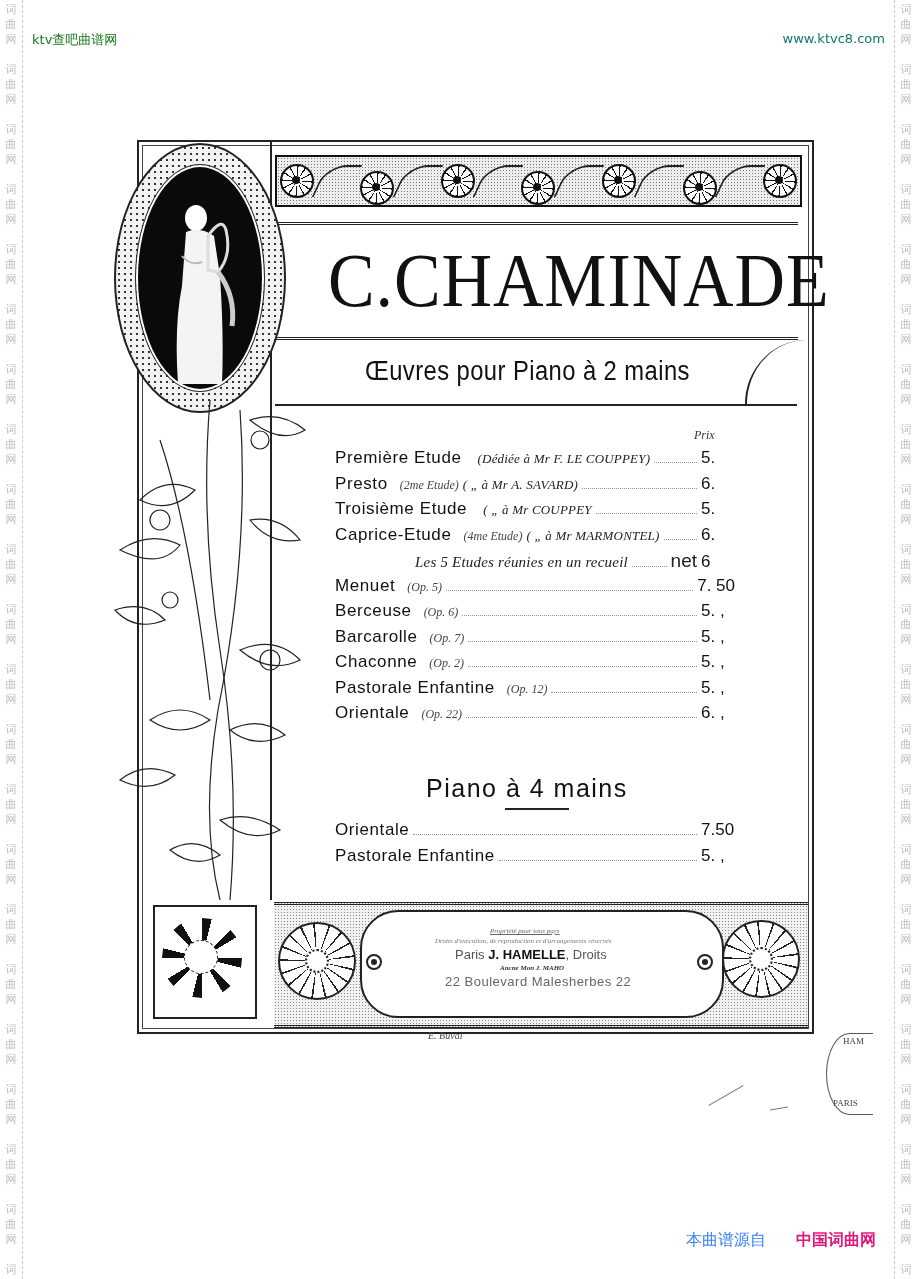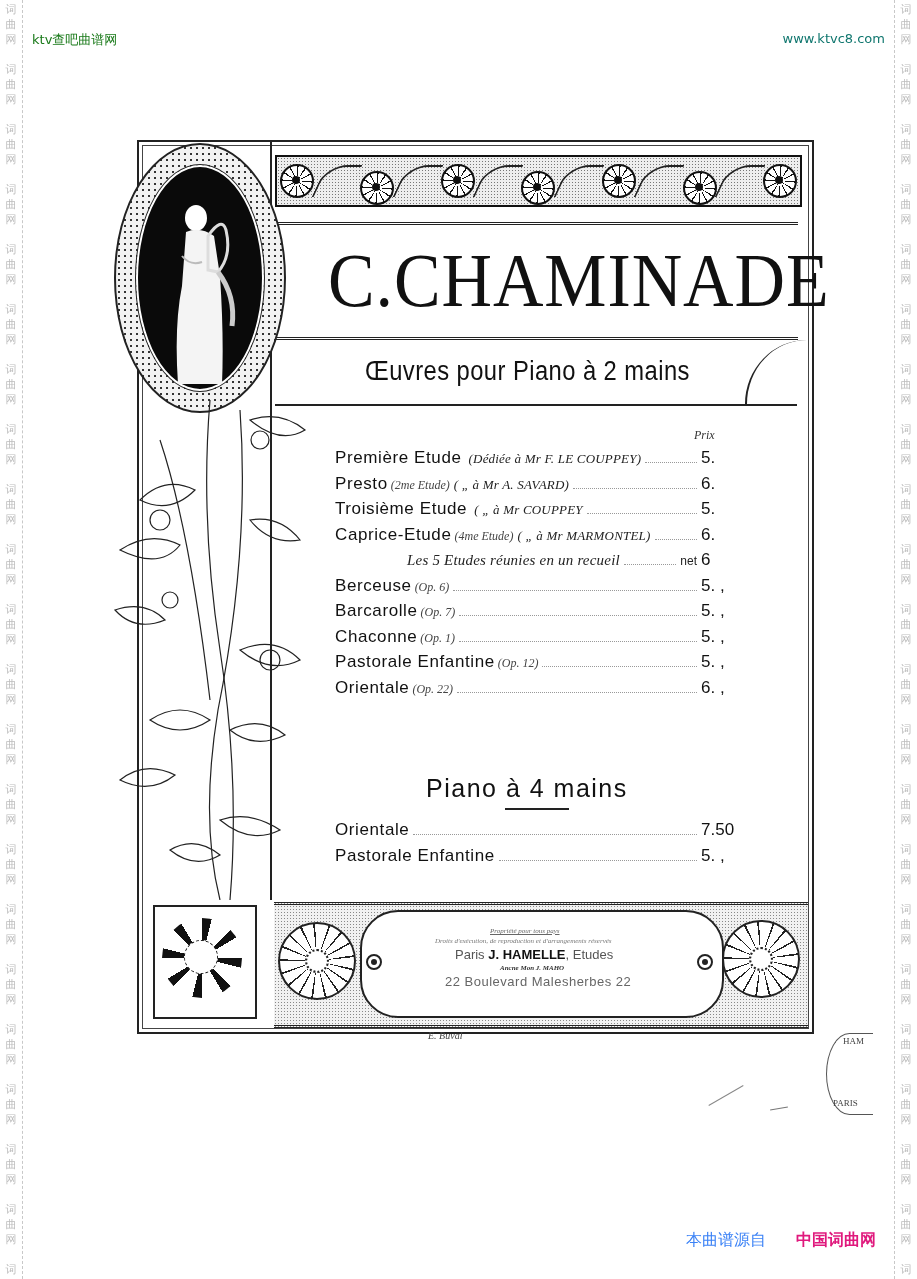--- a/index.html
+++ b/index.html
@@ -50,27 +50,27 @@
 
   
   .vine { position:absolute; left:100px; top:400px; width:210px; height:500px; }
   .col-rule { position:absolute; top:140px; width:2px; background:#222; }
 
   
   .prix { position:absolute; left:694px; top:428px; font-family:"Liberation Serif", serif; font-style:italic; font-size:12px; color:#333; }
   .list { position:absolute; left:335px; top:448px; width:400px; }
   .row { position:relative; height:25.5px; display:flex; align-items:baseline; white-space:nowrap; }
   .row .name { font-size:17px; letter-spacing:0.6px; color:#111; transform-origin:left; }
-  .row .note { font-family:"Liberation Serif", serif; font-style:italic; font-size:12px; color:#444; margin-left:3px; }
+  .row .note { font-family:"Liberation Serif", serif; font-style:italic; font-size:12px; color:#444; margin-left:12px; }
   .row .ded { font-family:"Liberation Serif", serif; font-style:italic; font-size:13px; color:#222; margin-left:4px; letter-spacing:0.2px; }
   .row .dots { flex:1; border-bottom:1px dotted #999; margin:0 4px 4px 4px; height:1px; }
   .row .price { font-size:17px; color:#111; min-width:34px; }
   .row.sub { padding-left:68px; }
-  .row.sub .ded { font-size:15px; margin-left:4px;text-align:right; }
-  .row.sub .net { font-size:12px; color:#222; margin-right:4px; }
+  .row.sub .ded { font-size:15px; margin-left:12px;text-align:right; }
+  .row.sub .net { font-size:19px; color:#222; margin-right:4px; }
 
   .section2 { position:absolute; left:426px; top:774px; font-size:25px; letter-spacing:1.5px; color:#111; }
   .section2-rule { position:absolute; left:505px; top:808px; width:64px; border-top:2px solid #222; }
   .list2 { position:absolute; left:335px; top:820px; width:400px; }
 
   
   .footer-band { position:absolute; left:274px; top:902px; width:534px; height:120px; border-top:3px double #222; border-bottom:3px double #222;
     background-color:#f1f1f1; background-image: radial-gradient(#888 0.7px, transparent 0.8px); background-size:3px 3px; }
   .cartouche { position:absolute; left:360px; top:910px; width:360px; height:104px; background:#fff; border:2px solid #222; border-radius:38px; }
   .cart-dot { position:absolute; width:12px; height:12px; border:2px solid #222; border-radius:50%; }
@@ -331,34 +331,40 @@
     <span class="dots"></span>
     <span class="price">6.</span>
   </div>
   <div class="row sub">
     <span class="ded">Les 5 Etudes réunies en un recueil</span>
     <span class="dots"></span>
     <span class="net">net</span>
     <span class="price">6</span>
   </div>
   <div class="row">
+    <span class="name">Menuet</span>
+    <span class="note">(Op. 5)</span>
+    <span class="dots"></span>
+    <span class="price">7. 50</span>
+  </div>
+  <div class="row">
     <span class="name">Berceuse</span>
     <span class="note">(Op. 6)</span>
     <span class="dots"></span>
     <span class="price">5. ,</span>
   </div>
   <div class="row">
     <span class="name">Barcarolle</span>
     <span class="note">(Op. 7)</span>
     <span class="dots"></span>
     <span class="price">5. ,</span>
   </div>
   <div class="row">
     <span class="name">Chaconne</span>
-    <span class="note">(Op. 1)</span>
+    <span class="note">(Op. 2)</span>
     <span class="dots"></span>
     <span class="price">5. ,</span>
   </div>
   <div class="row">
     <span class="name">Pastorale Enfantine</span>
     <span class="note">(Op. 12)</span>
     <span class="dots"></span>
     <span class="price">5. ,</span>
   </div>
   <div class="row">
@@ -392,21 +398,21 @@
 <div class="cart-dot" style="left:366px;top:954px;"></div>
 <div class="cart-dot" style="left:697px;top:954px;"></div>
 <div class="flower" style="left:278px;top:922px;"></div>
 <div class="flower" style="left:722px;top:920px;"></div>
 
 <div class="footer-l1">Propriété pour tous pays</div>
 <div class="footer-l2">Droits d'exécution, de reproduction et d'arrangements réservés</div>
 <div class="footer-l3">
   <span>Paris</span>
   <b>J. HAMELLE</b>,
-  <span>Etudes</span>
+  <span>Droits</span>
 </div>
 <div class="footer-l4">Ancne Mon J. MAHO</div>
 <div class="footer-l5">22 Boulevard Malesherbes 22</div>
 
 <div class="sig">E. Buval</div>
 <div class="stamp">
   <span style="left:16px;top:2px;">HAM</span>
   <span style="left:6px;top:64px;">PARIS</span>
 </div>
 <div class="scribble"></div>

